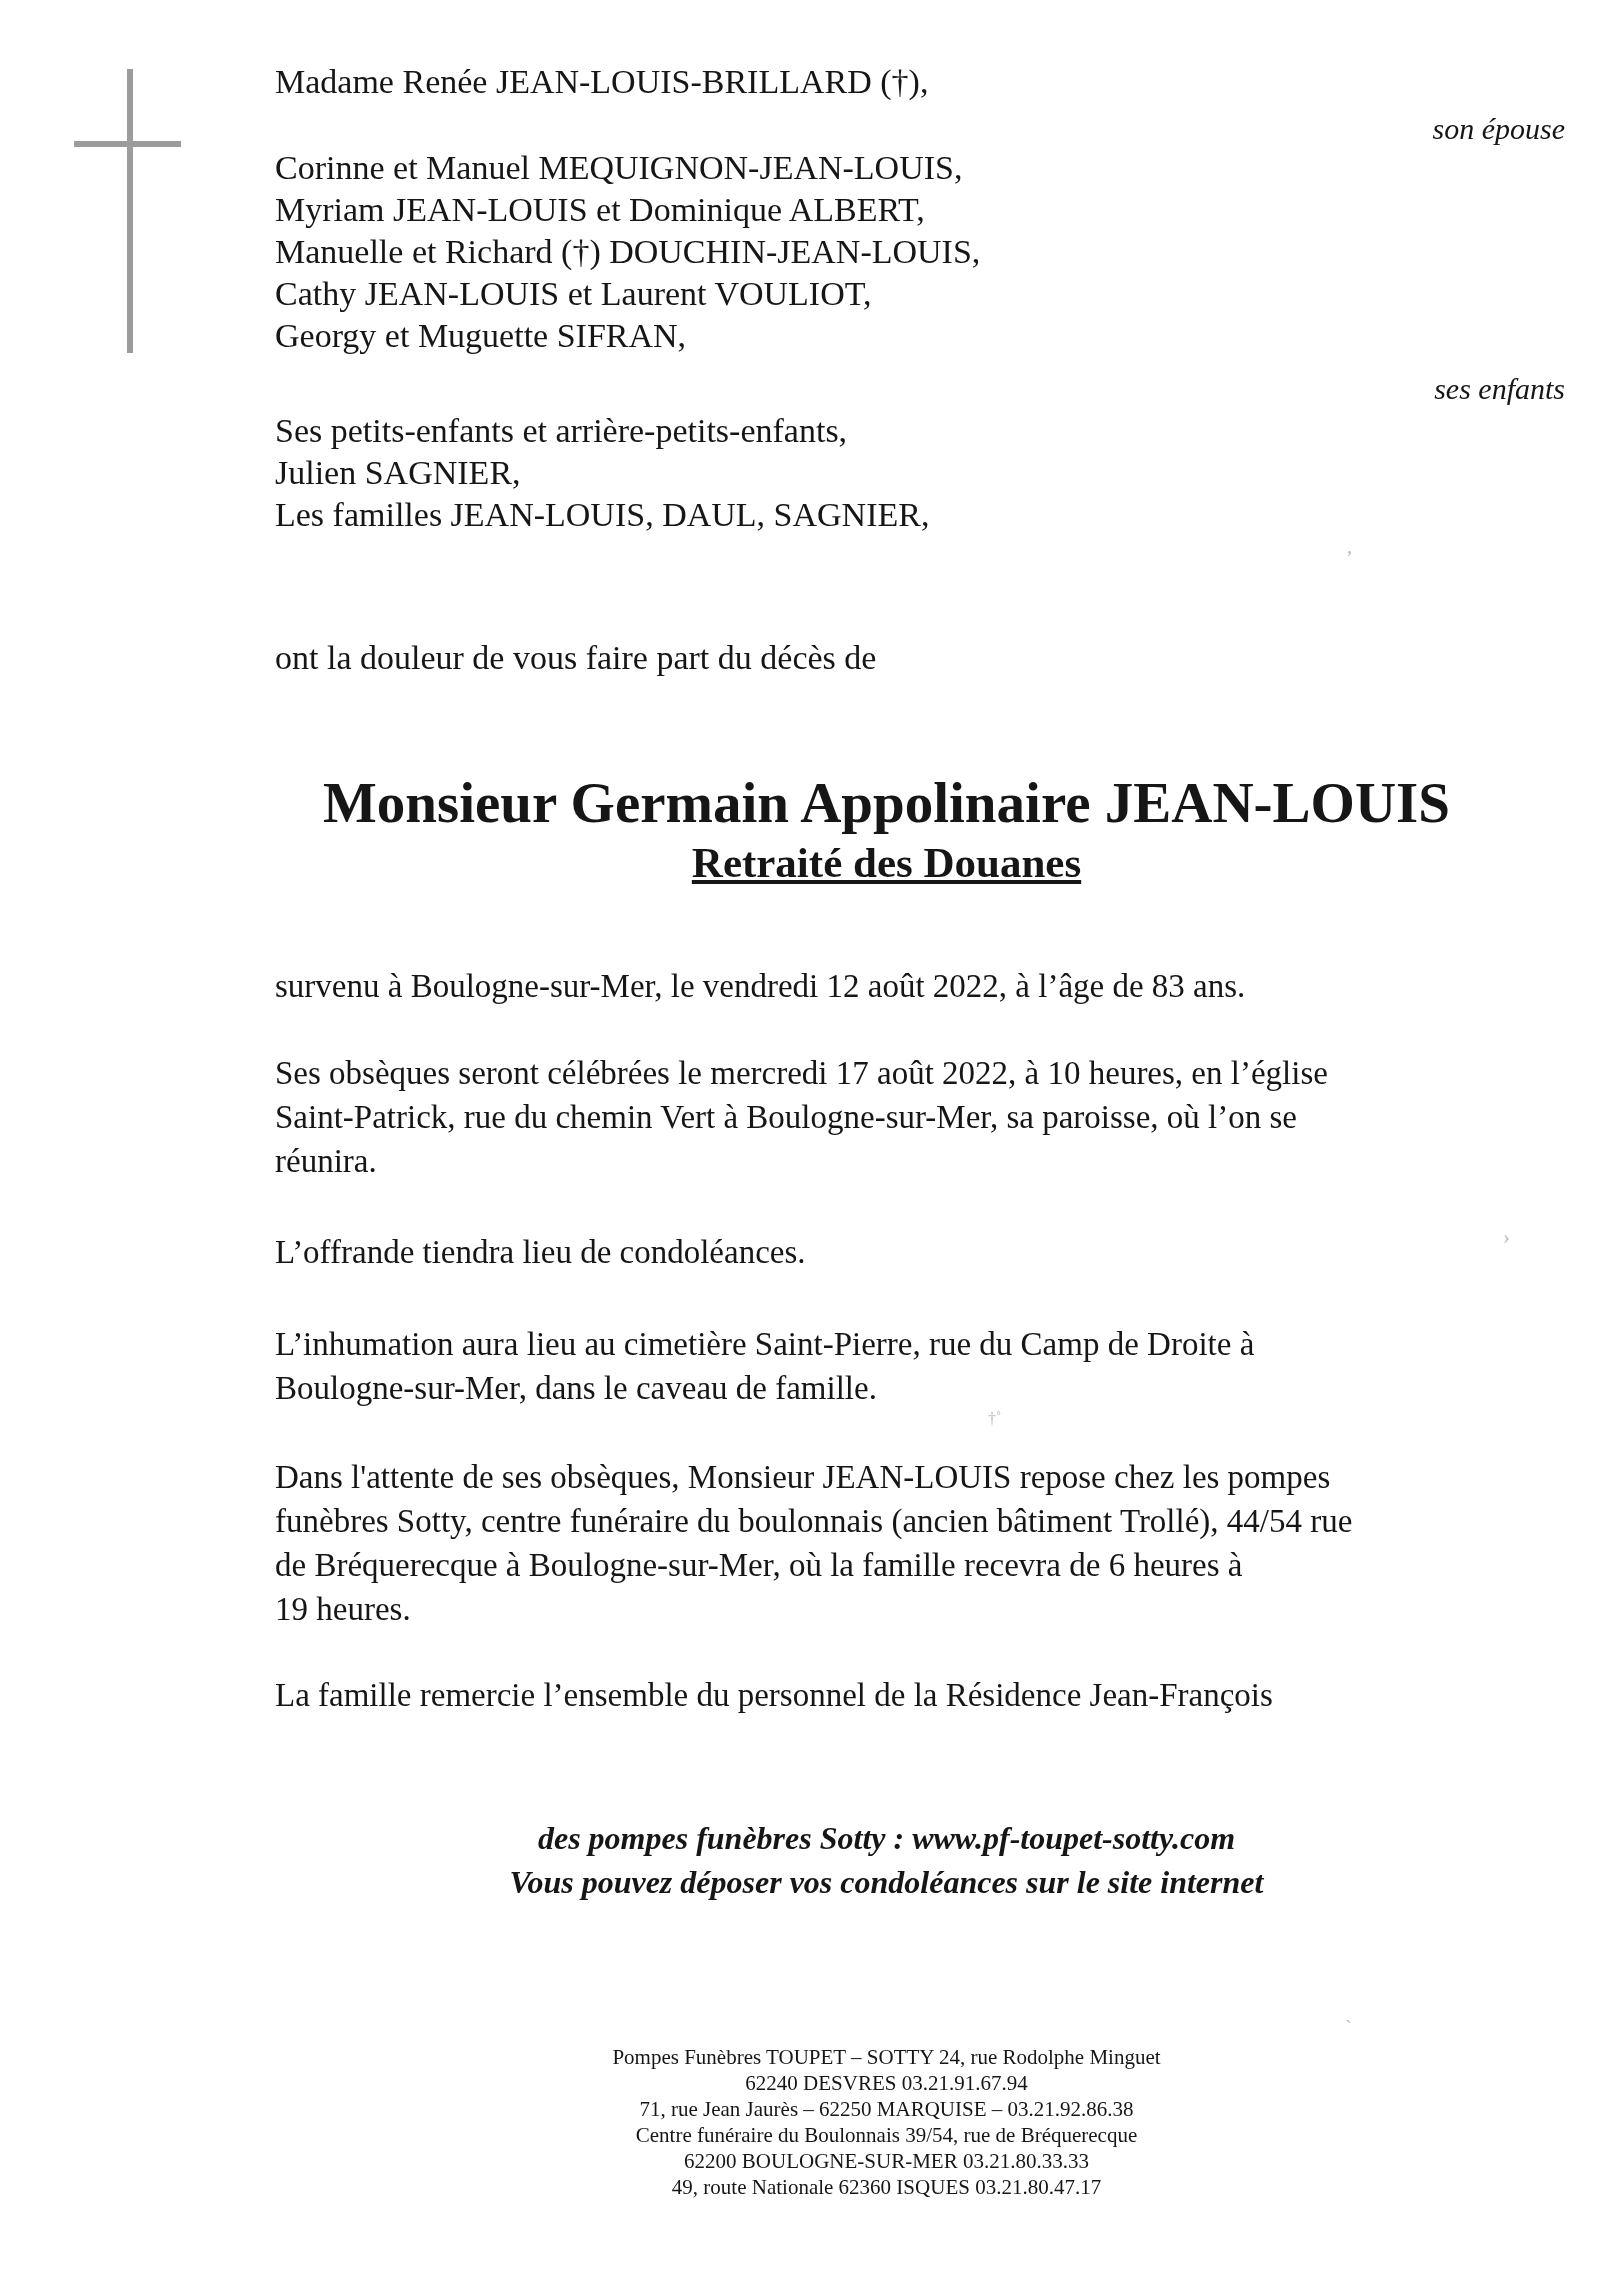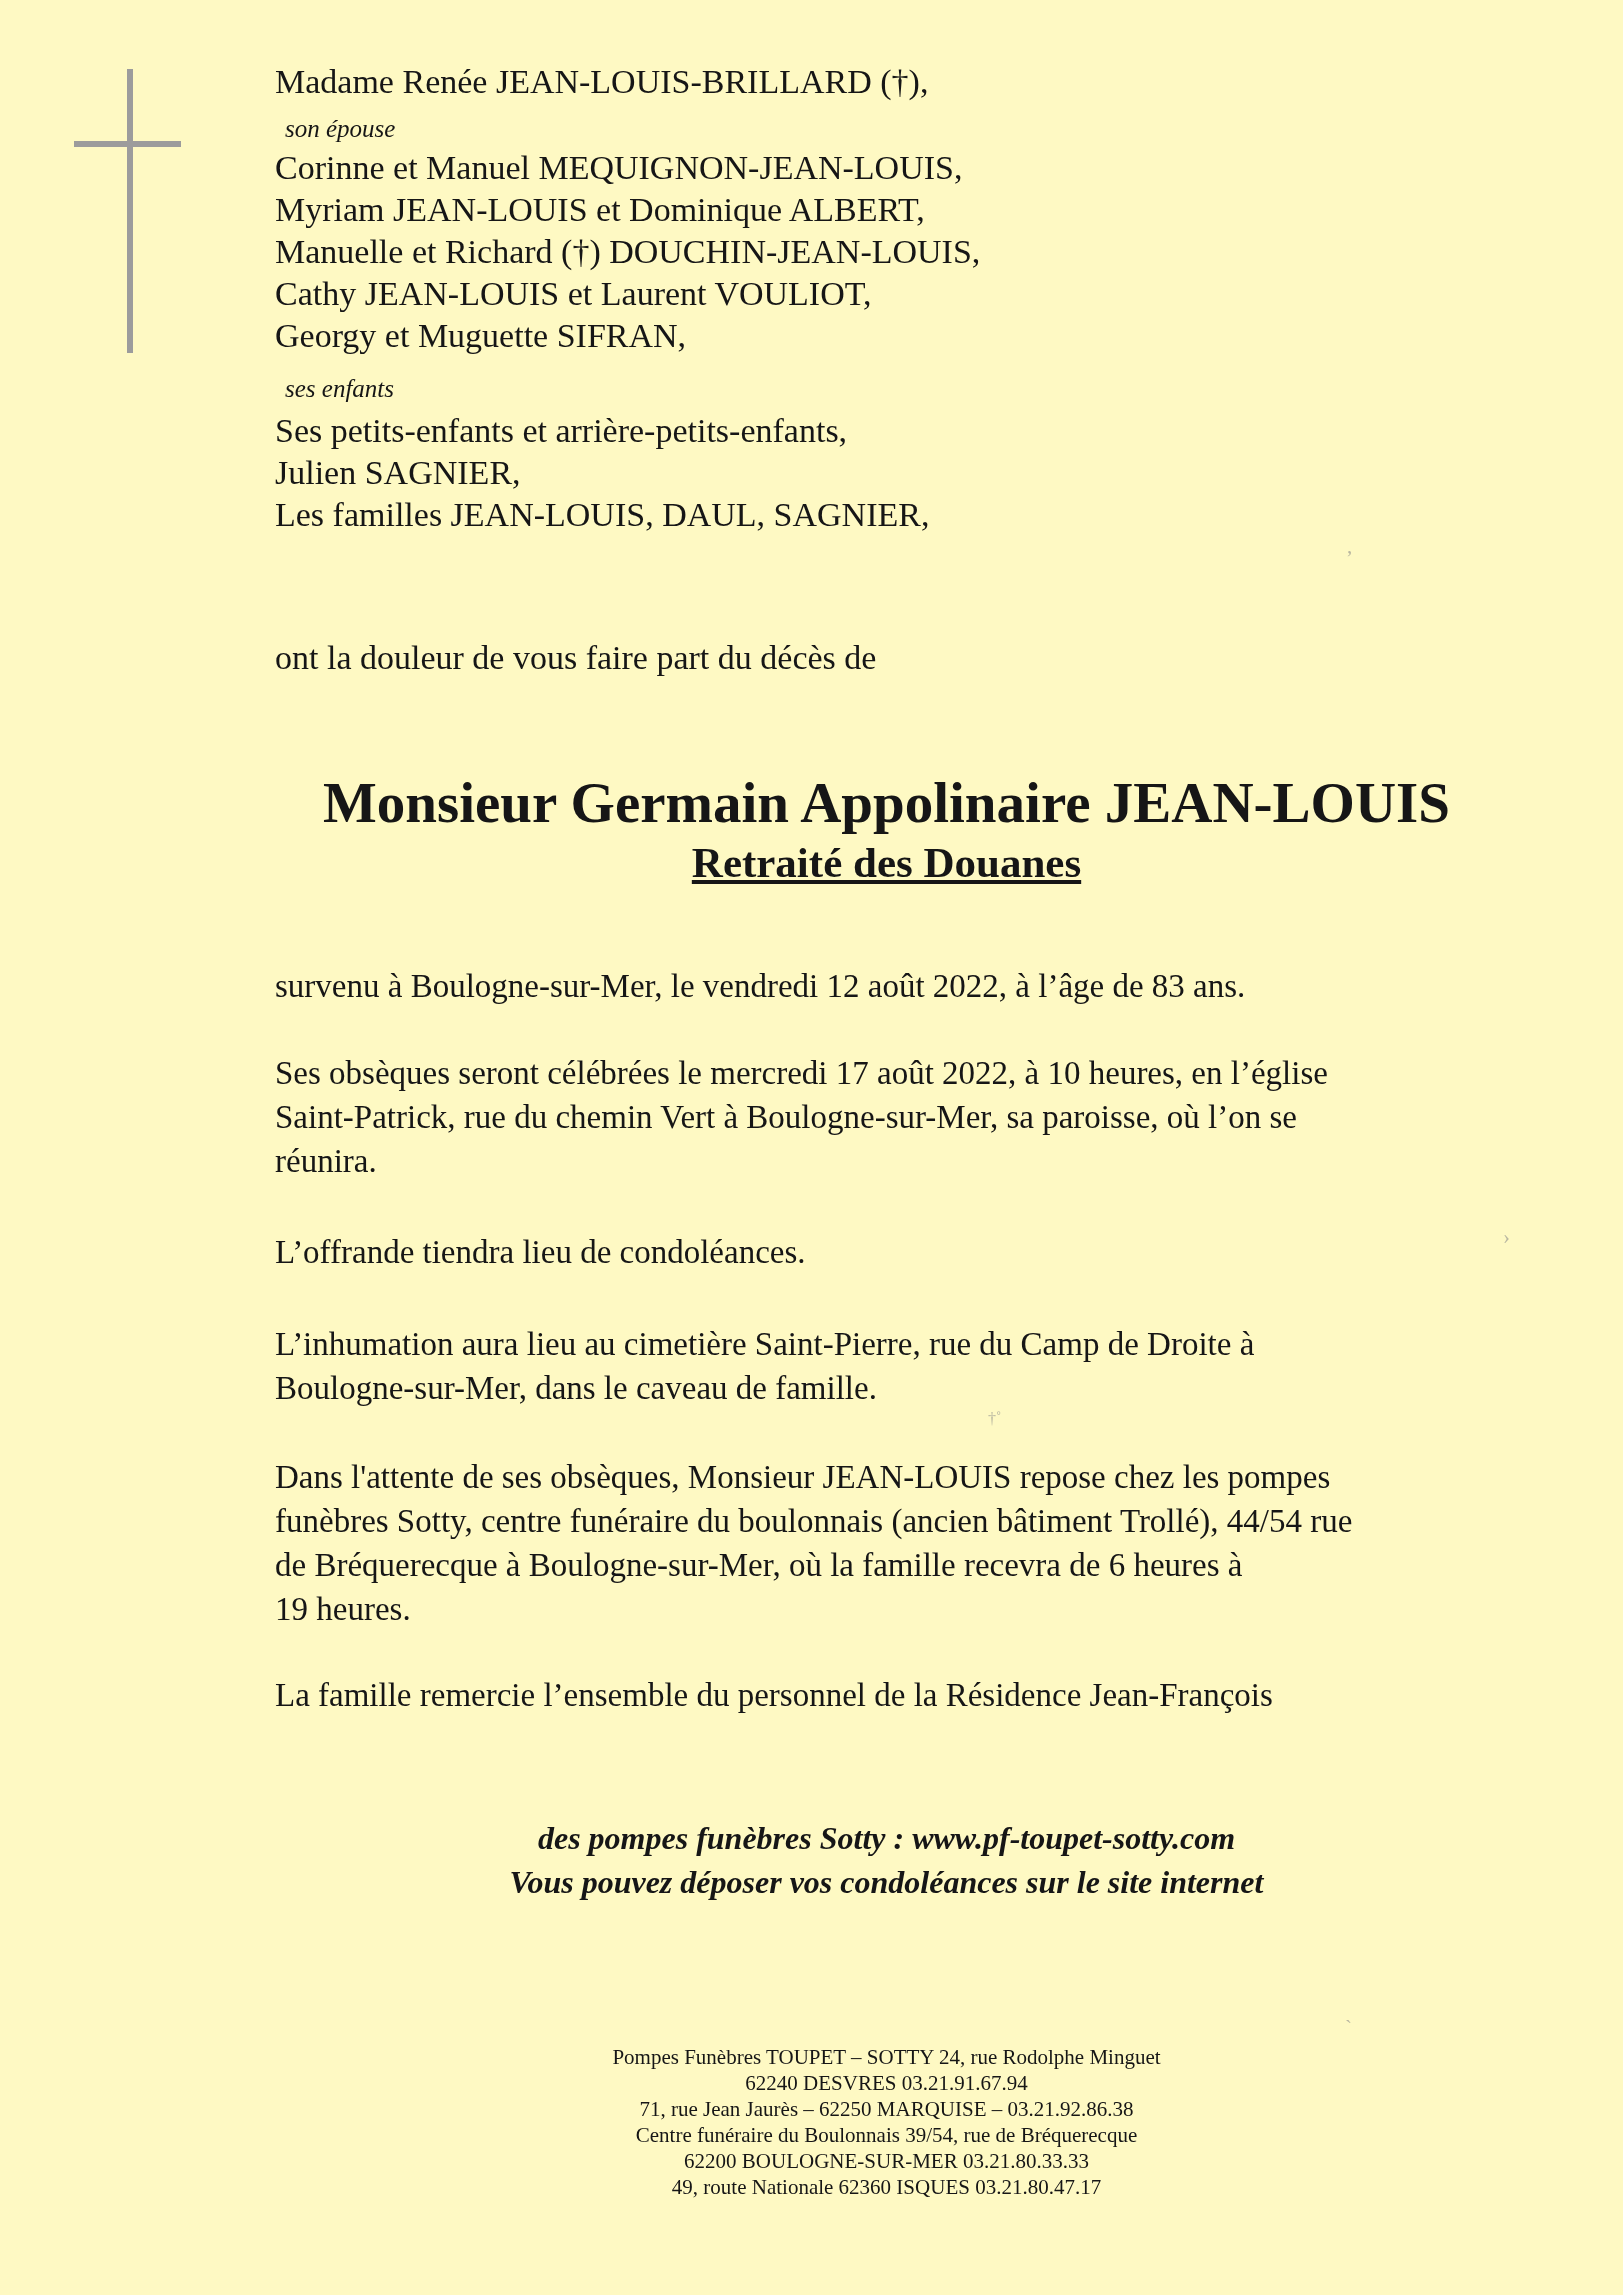--- a/index.html
+++ b/index.html
@@ -1,36 +1,36 @@
 <!DOCTYPE html>
 <html style="font-size:12.8px"><head>
 <meta charset="utf-8">
 <style>
   html,body{margin:0;padding:0;background:#e8e8e8;}
   .page{
     position:relative;
     width:1624px;height:2295px;
-    background:#fef9c3;
+    background:#ffffff;
     font-family:"Liberation Serif", serif;
     color:#161616;
     overflow:hidden;
   }
   
   .cross-v{position:absolute;left:127px;top:69px;width:5.6px;height:284px;background:#9c9c9c;}
   .cross-h{position:absolute;left:74px;top:141px;width:107px;height:6.4px;background:#9c9c9c;}
 
   .line{white-space:nowrap;}
 
   .names{
     position:absolute;left:275px;width:1295px;
     font-size:34px;line-height:42px;
   }
   .right-label{
-    position:absolute;left:285px;width:1295px;
-    font-style:italic;font-size:25px;line-height:42px;
+    position:absolute;left:270px;width:1295px;
+    text-align:right;font-style:italic;font-size:30px;line-height:42px;
   }
   .announce{
     position:absolute;left:275px;width:1295px;
     font-size:34px;line-height:42px;
   }
   .deceased-name{
     position:absolute;left:275px;width:1223px;
     text-align:center;font-size:57px;line-height:62px;font-weight:bold;
     white-space:nowrap;letter-spacing:0;
   }

